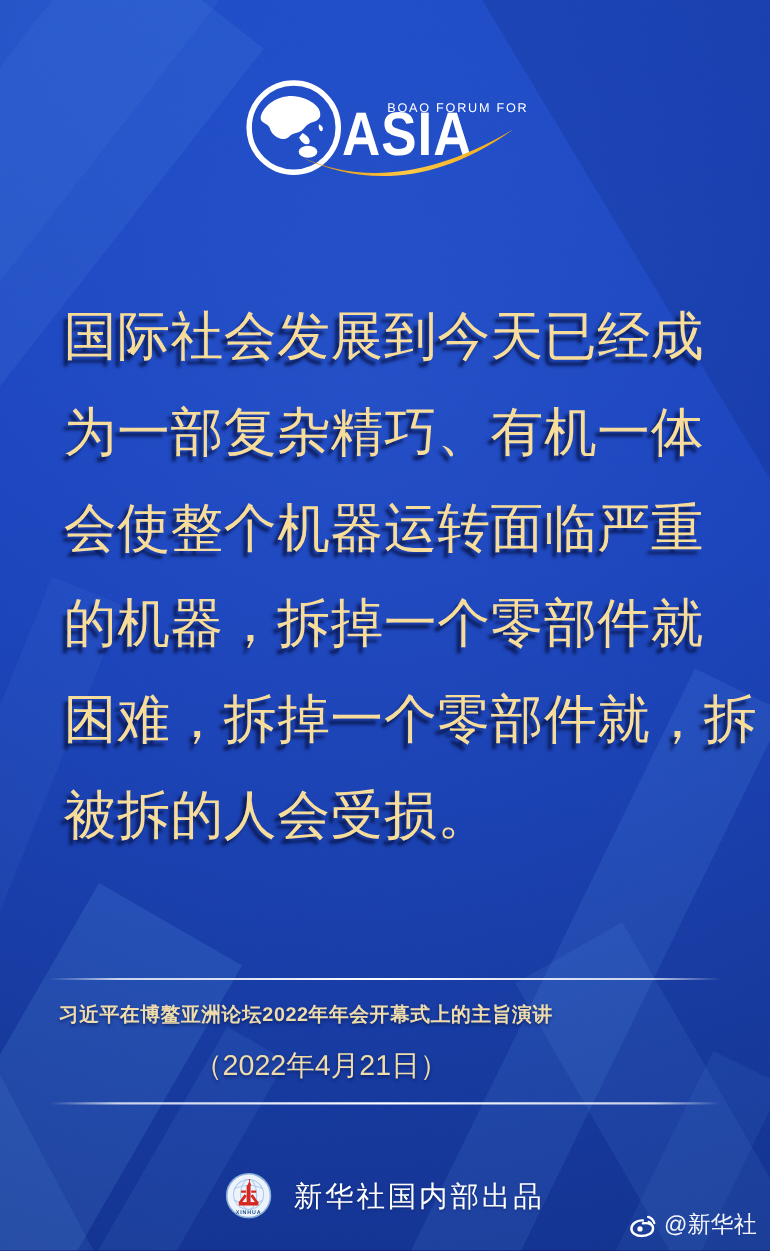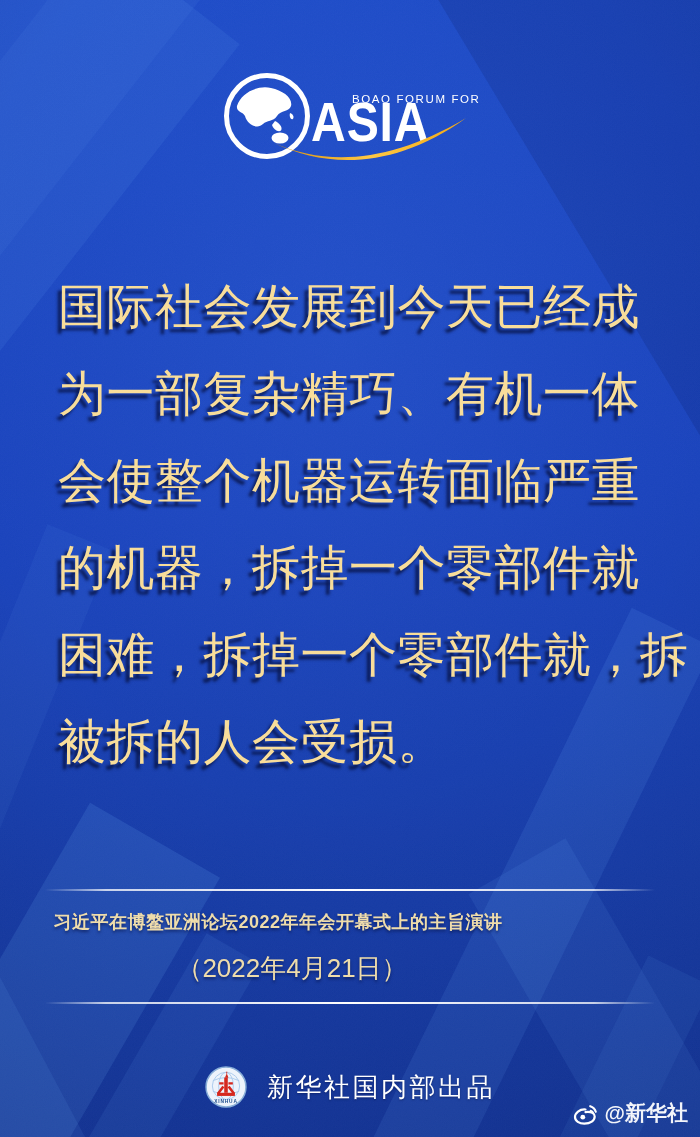--- a/index.html
+++ b/index.html
@@ -92,21 +92,21 @@
   .xinhua { width: 42px; height: 42px; }
   .producer {
     color: #ffffff; font-size: 26px; letter-spacing: 2.5px; font-weight: 500;
     font-family: "Liberation Sans", sans-serif;
     text-shadow: 0 1px 2px rgba(7,19,68,0.5);
   }
 
   .watermark {
     position: absolute; right: 12px; bottom: 10px;
     display: flex; align-items: center; gap: 5px;
-    color: rgba(255,255,255,0.95); font-size: 21px; font-weight: 700;
+    color: rgba(255,255,255,0.95); font-size: 21px; font-weight: 400;
     font-family: "Liberation Sans", sans-serif;
   }
   .weibo { width: 27px; height: 23px; }
 </style>
 </head>
 <body>
 
 <div class="poster">
 
   <div class="bg">

